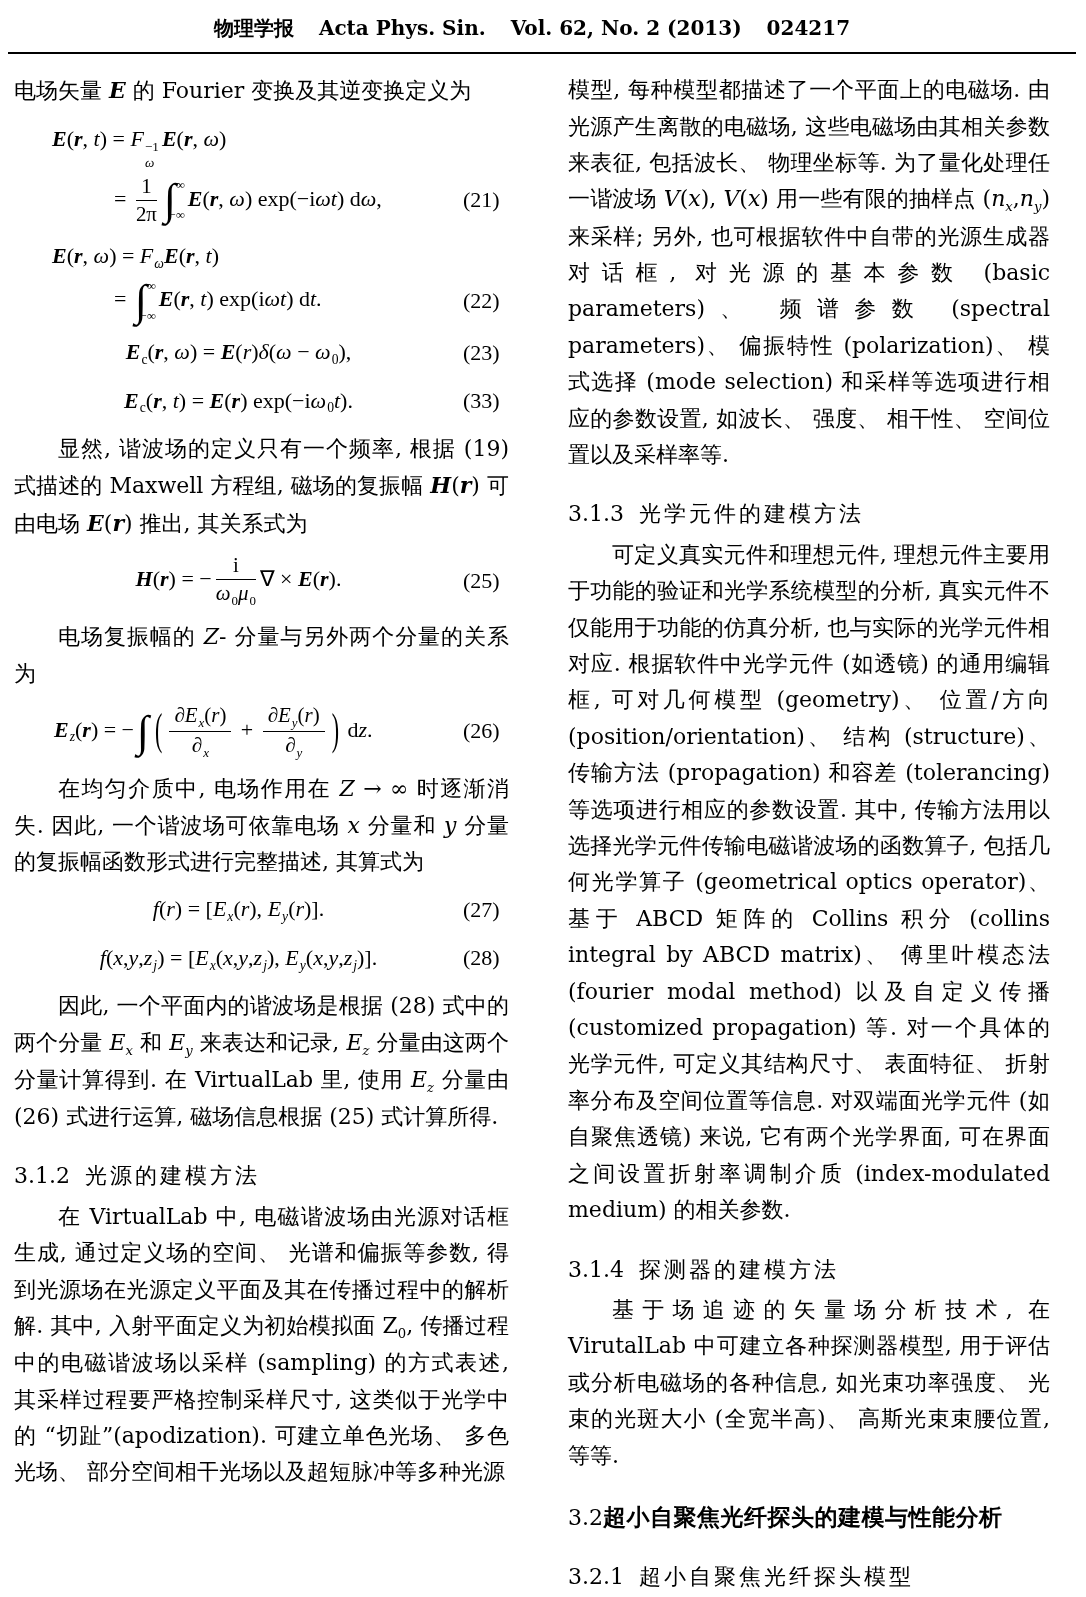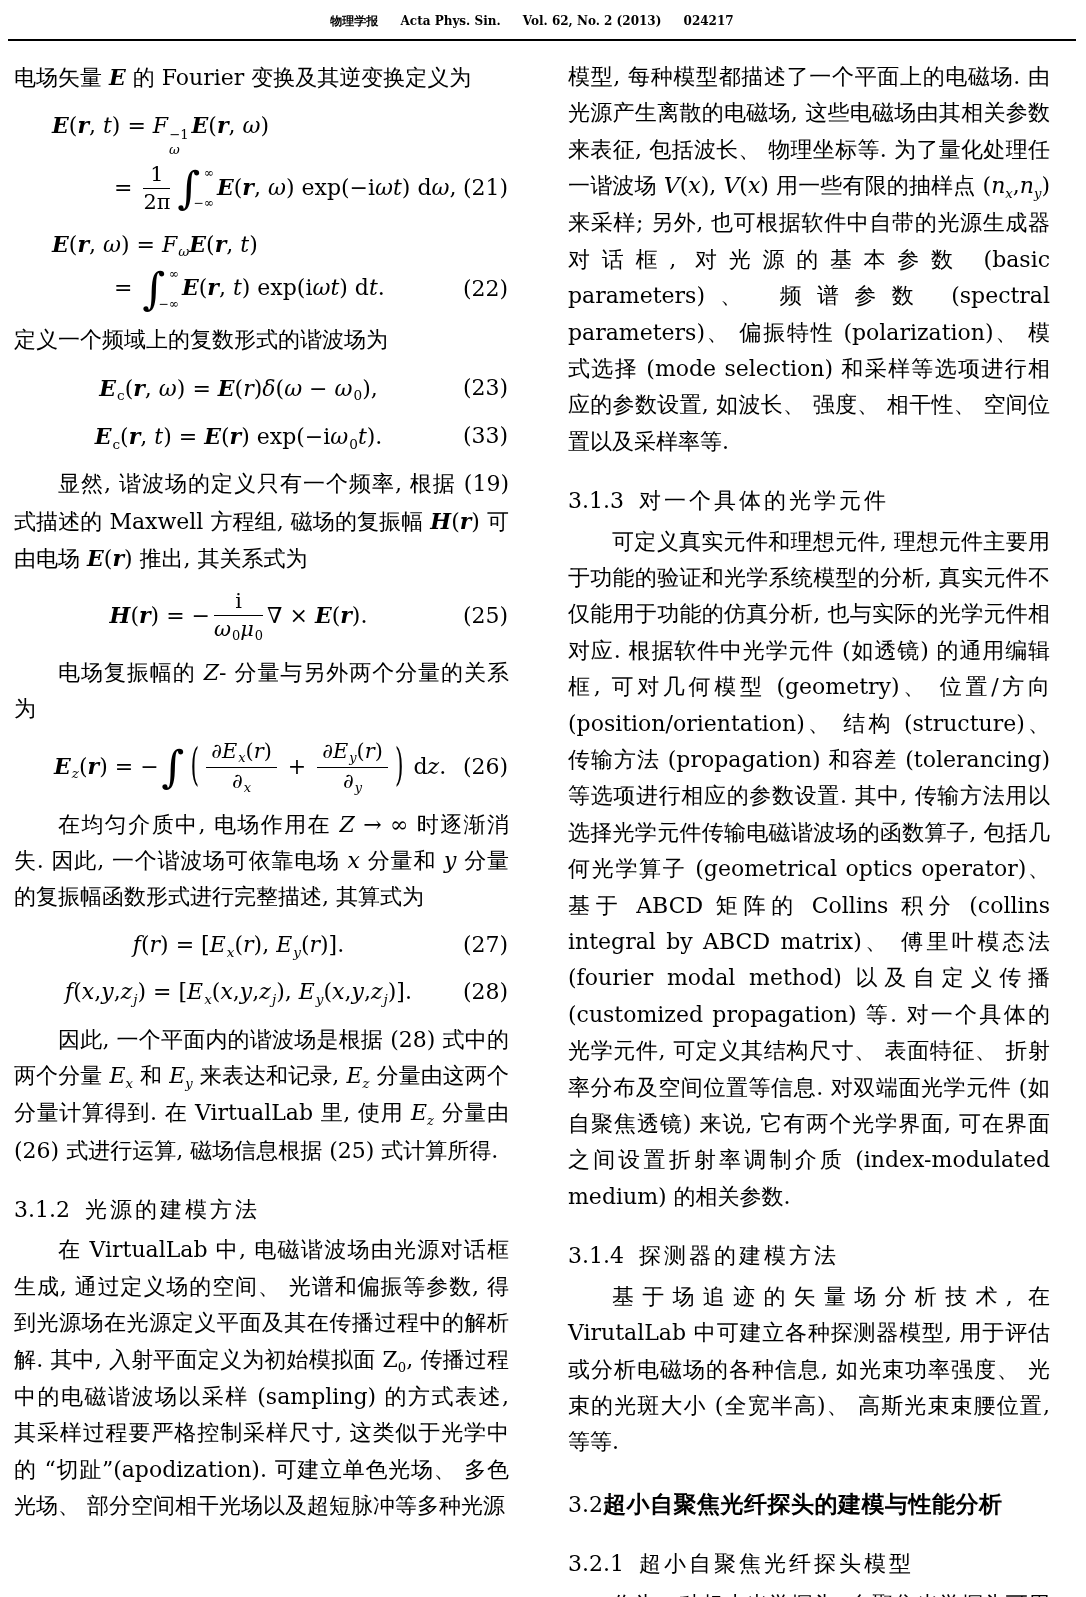--- a/index.html
+++ b/index.html
@@ -6,21 +6,21 @@
   html,body { background:#ffffff; }
   body {
     width:1086px; height:1597px; overflow:hidden;
     color:#000;
     font-family:"DejaVu Serif","Liberation Serif",serif;
     font-size:22px; line-height:1.655;
   }
   .page { padding:12px 36px 0 14px; }
 
   
-  .pagehead { text-align:center; font-weight:bold; font-size:12px; white-space:nowrap; }
+  .pagehead { text-align:center; font-weight:bold; font-size:20px; white-space:nowrap; }
   .pagehead .seg { margin:0 9px; }
   .rule { height:2px; background:#000; margin:7px -26px 0 -6px; }
 
   
   .columns { display:flex; gap:59px; margin-top:18px; }
   .col-left  { width:495px; }
   .col-right { width:482px; }
 
   
   .para { text-align:justify; text-indent:2em; }
@@ -33,21 +33,21 @@
   .sh-num { margin-right:15px; }
   .sh-title { letter-spacing:3px; }
   .mainhead { display:flex; align-items:baseline; margin:24px 0 16px; }
   .mh-num { font-size:22px; }
   .mh-title {
     font-family:"DejaVu Sans","Liberation Sans",sans-serif;
     font-weight:700; font-size:23px; letter-spacing:0.5px;
   }
 
   
-  .eq { display:flex; flex-direction:column; margin:11px 0; }
+  .eq { display:flex; flex-direction:column; margin:11px 0;font-family:Liberation Serif, serif; }
   .eq-row { display:flex; align-items:center; }
   .eq-content { flex:1; white-space:nowrap; }
   .eq.center .eq-content { text-align:center; }
   .eq.twoline .line1 .eq-content { padding-left:38px; }
   .eq.twoline .line2 .eq-content { padding-left:100px; }
   .eq.twoline .line1 { margin-bottom:4px; }
   .eq.eq26 .eq-content { padding-left:40px; }
   .eq-num { flex:none; min-width:46px; text-align:left; }
 
   .mr { font-style:normal; }
@@ -115,21 +115,20 @@
             <span class="eq-content"><span class="mr">= </span><span class="mint">
                 <span class="iglyph">∫</span>
                 <span class="ilims">
                   <span class="ilim-top">∞</span>
                   <span class="ilim-bot">−∞</span>
                 </span>
               </span><span class="mbi">E</span><span class="mr">(</span><span class="mbi">r</span><span class="mr">, </span><span class="mi">t</span><span class="mr">) exp(i</span><span class="mi">ωt</span><span class="mr">) d</span><span class="mi">t</span><span class="mr">.</span></span>
             <span class="eq-num">(22)</span>
           </div>
         </div>
-      <p class="para cont">定义一个频域上的复数形式的谐波场为</p>
       <div class="eq center">
           <div class="eq-row line1">
             <span class="eq-content"><span class="mbi">E</span><span class="tsub rom">c</span><span class="mr">(</span><span class="mbi">r</span><span class="mr">, </span><span class="mi">ω</span><span class="mr">) = </span><span class="mbi">E</span><span class="mr">(</span><span class="mi">r</span><span class="mr">)</span><span class="mi">δ</span><span class="mr">(</span><span class="mi">ω</span><span class="mr"> − </span><span class="mi">ω</span><span class="tsub rom">0</span><span class="mr">),</span></span>
             <span class="eq-num">(23)</span>
           </div>
         </div>
       <div class="eq center">
           <div class="eq-row line1">
             <span class="eq-content"><span class="mbi">E</span><span class="tsub rom">c</span><span class="mr">(</span><span class="mbi">r</span><span class="mr">, </span><span class="mi">t</span><span class="mr">) = </span><span class="mbi">E</span><span class="mr">(</span><span class="mbi">r</span><span class="mr">) exp(−i</span><span class="mi">ω</span><span class="tsub rom">0</span><span class="mi">t</span><span class="mr">).</span></span>
             <span class="eq-num">(33)</span>
@@ -169,21 +168,21 @@
         <span class="sh-num">3.1.2</span>
         <span class="sh-title">光源的建模方法</span>
       </div>
       <p class="para">在 VirtualLab 中, 电磁谐波场由光源对话框生成, 通过定义场的空间、 光谱和偏振等参数, 得到光源场在光源定义平面及其在传播过程中的解析解. 其中, 入射平面定义为初始模拟面 Z<sub>0</sub>, 传播过程中的电磁谐波场以采样 (sampling) 的方式表述, 其采样过程要严格控制采样尺寸, 这类似于光学中的 “切趾”(apodization). 可建立单色光场、 多色光场、 部分空间相干光场以及超短脉冲等多种光源</p>
     </div>
 
     <div class="col-right">
       <p class="para cont">模型, 每种模型都描述了一个平面上的电磁场. 由光源产生离散的电磁场, 这些电磁场由其相关参数来表征, 包括波长、 物理坐标等. 为了量化处理任一谐波场 <i>V</i>(<i>x</i>), <i>V</i>(<i>x</i>) 用一些有限的抽样点 (<i>n<sub>x</sub></i>,<i>n<sub>y</sub></i>) 来采样; 另外, 也可根据软件中自带的光源生成器对话框, 对光源的基本参数 (basic parameters)、 频谱参数 (spectral parameters)、 偏振特性 (polarization)、 模式选择 (mode selection) 和采样等选项进行相应的参数设置, 如波长、 强度、 相干性、 空间位置以及采样率等.</p>
       <div class="subhead">
         <span class="sh-num">3.1.3</span>
-        <span class="sh-title">对一个具体的光学元件</span>
+        <span class="sh-title">光学元件的建模方法</span>
       </div>
       <p class="para">可定义真实元件和理想元件, 理想元件主要用于功能的验证和光学系统模型的分析, 真实元件不仅能用于功能的仿真分析, 也与实际的光学元件相对应. 根据软件中光学元件 (如透镜) 的通用编辑框, 可对几何模型 (geometry)、 位置/方向 (position/orientation)、 结构 (structure)、 传输方法 (propagation) 和容差 (tolerancing) 等选项进行相应的参数设置. 其中, 传输方法用以选择光学元件传输电磁谐波场的函数算子, 包括几何光学算子 (geometrical optics operator)、 基于 ABCD 矩阵的 Collins 积分 (collins integral by ABCD matrix)、 傅里叶模态法 (fourier modal method) 以及自定义传播 (customized propagation) 等. 对一个具体的光学元件, 可定义其结构尺寸、 表面特征、 折射率分布及空间位置等信息. 对双端面光学元件 (如自聚焦透镜) 来说, 它有两个光学界面, 可在界面之间设置折射率调制介质 (index-modulated medium) 的相关参数.</p>
       <div class="subhead">
         <span class="sh-num">3.1.4</span>
         <span class="sh-title">探测器的建模方法</span>
       </div>
       <p class="para">基于场追迹的矢量场分析技术, 在 VirutalLab 中可建立各种探测器模型, 用于评估或分析电磁场的各种信息, 如光束功率强度、 光束的光斑大小 (全宽半高)、 高斯光束束腰位置, 等等.</p>
       <div class="mainhead">
         <span class="mh-num">3.2</span>
         <span class="mh-title">超小自聚焦光纤探头的建模与性能分析</span>

